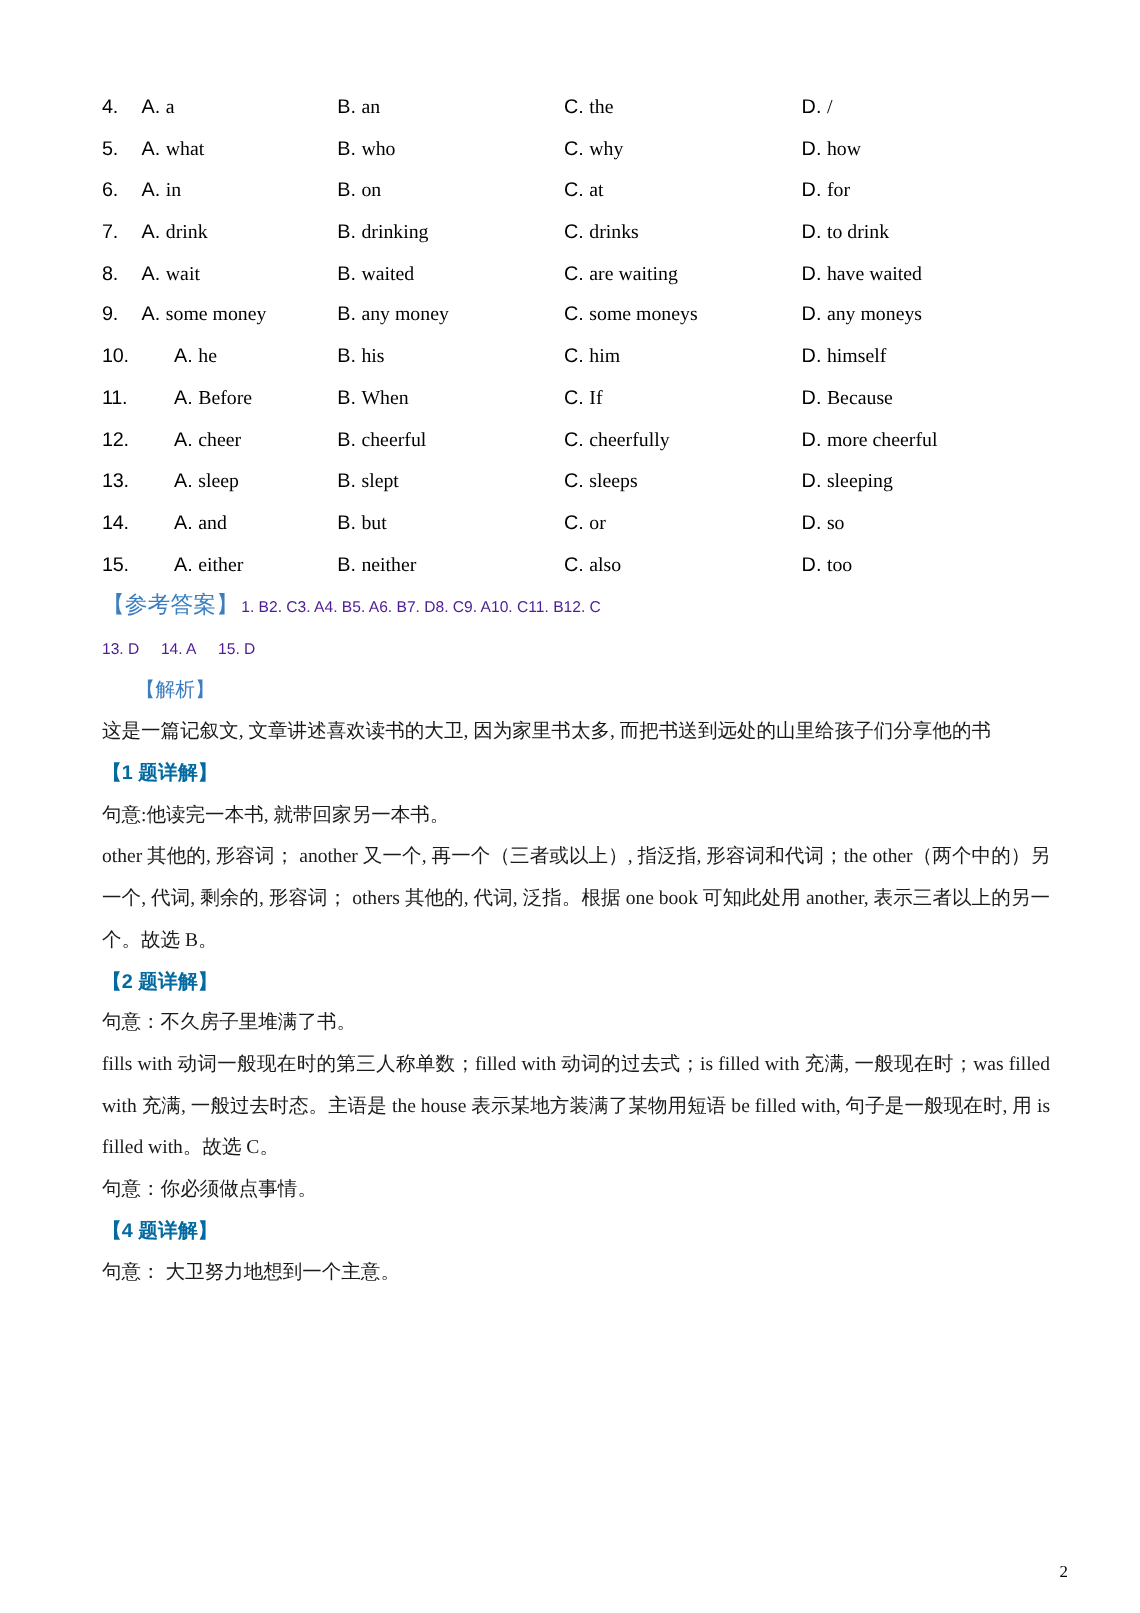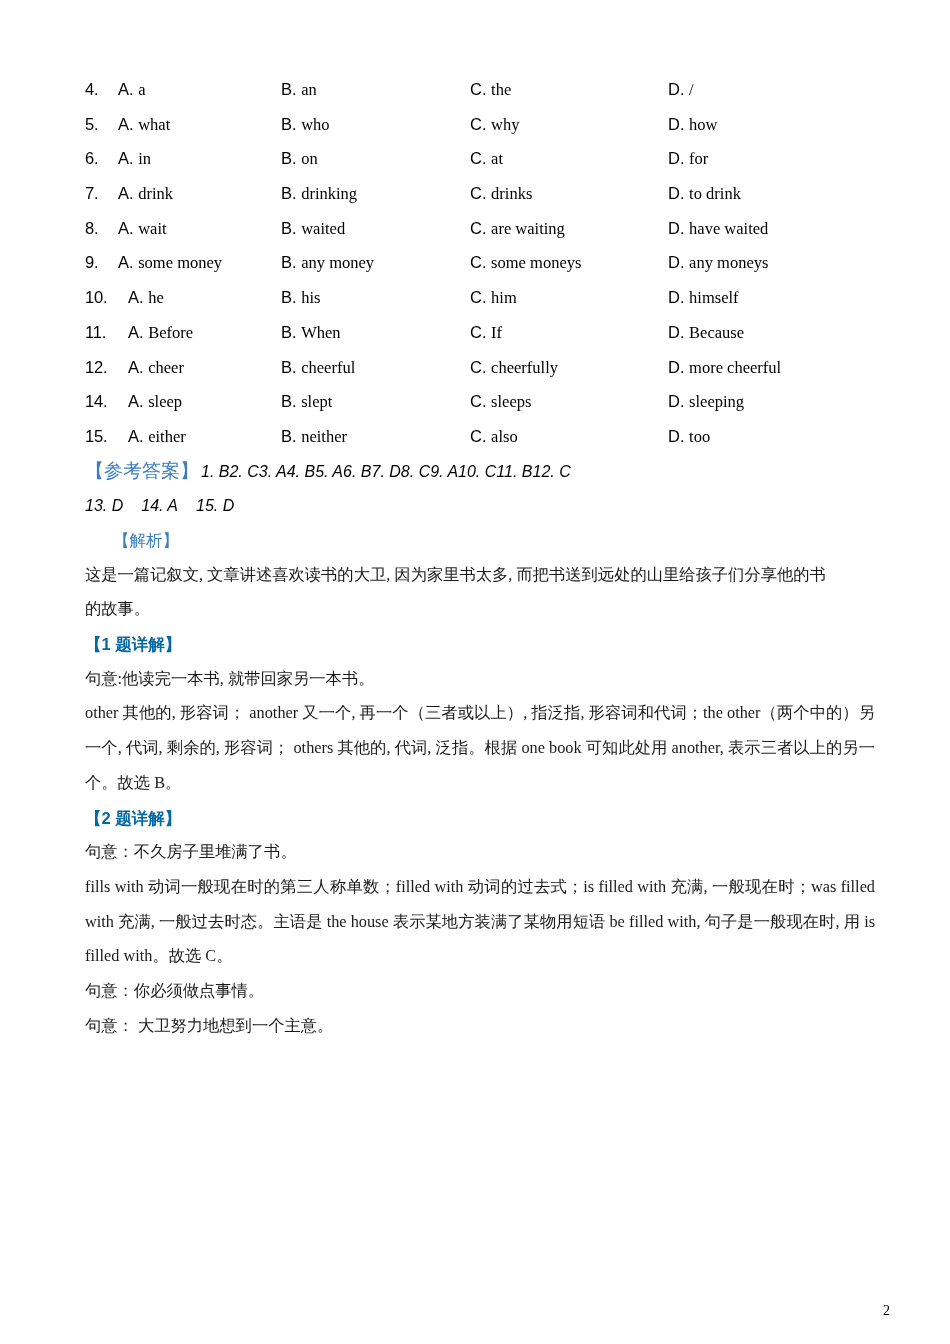--- a/index.html
+++ b/index.html
@@ -59,42 +59,41 @@
   .opt .val {
     font-family: "Liberation Serif", "DejaVu Serif", serif;
     font-size: 16.5px;
   }
   .col-a { left: 33px; }
   .col-b { left: 196px; }
   .col-c { left: 385px; }
   .col-d { left: 583px; }
 
   
-  .q-row.two-digit .col-a { left: 43px; }
+  .q-row.two-digit .col-a { left: 60px; }
 
   
   .answer-line {
     position: relative;
     height: 34.7px;
     line-height: 34.7px;
     white-space: nowrap;
     font-family: "Liberation Sans", "DejaVu Sans", sans-serif;
     font-size: 16.5px;
   }
   .ak-label {
     color: #3a7ebf;
     font-family: "Liberation Sans", "DejaVu Sans", sans-serif;
     font-size: 19px;
   }
   .ak-item {
     display: inline-block;
     font-family: "Liberation Sans", "DejaVu Sans", sans-serif;
-    font-size: 16px;
-    color: #000000;
-    font-style: italic;
+    font-size: 13px;
+    color: #4c1d95;
   }
   .ak-row1 .ak-item { }
   .ak-row1 .ak-item:first-of-type { margin-left: 2px; }
   .ak-row2 .ak-item { margin-right: 18px; margin-left: 0; }
 
   .blue-label {
     color: #3a7ebf;
     font-family: "Liberation Sans", "DejaVu Sans", sans-serif;
     font-size: 16.5px;
     height: 34.7px;
@@ -196,53 +195,60 @@
           <span class="opt col-d"><span class="lbl">D. </span><span class="val">Because</span></span>
         </div>
         <div class="q-row two-digit">
           <span class="q-num">12.</span>
           <span class="opt col-a"><span class="lbl">A. </span><span class="val">cheer</span></span>
           <span class="opt col-b"><span class="lbl">B. </span><span class="val">cheerful</span></span>
           <span class="opt col-c"><span class="lbl">C. </span><span class="val">cheerfully</span></span>
           <span class="opt col-d"><span class="lbl">D. </span><span class="val">more cheerful</span></span>
         </div>
         <div class="q-row two-digit">
-          <span class="q-num">14.</span>
+          <span class="q-num">13.</span>
           <span class="opt col-a"><span class="lbl">A. </span><span class="val">sleep</span></span>
           <span class="opt col-b"><span class="lbl">B. </span><span class="val">slept</span></span>
           <span class="opt col-c"><span class="lbl">C. </span><span class="val">sleeps</span></span>
           <span class="opt col-d"><span class="lbl">D. </span><span class="val">sleeping</span></span>
+        </div>
+        <div class="q-row two-digit">
+          <span class="q-num">14.</span>
+          <span class="opt col-a"><span class="lbl">A. </span><span class="val">and</span></span>
+          <span class="opt col-b"><span class="lbl">B. </span><span class="val">but</span></span>
+          <span class="opt col-c"><span class="lbl">C. </span><span class="val">or</span></span>
+          <span class="opt col-d"><span class="lbl">D. </span><span class="val">so</span></span>
         </div>
         <div class="q-row two-digit">
           <span class="q-num">15.</span>
           <span class="opt col-a"><span class="lbl">A. </span><span class="val">either</span></span>
           <span class="opt col-b"><span class="lbl">B. </span><span class="val">neither</span></span>
           <span class="opt col-c"><span class="lbl">C. </span><span class="val">also</span></span>
           <span class="opt col-d"><span class="lbl">D. </span><span class="val">too</span></span>
         </div>
       </div>
 
     <div class="answer-line ak-row1">
       <span class="ak-label">【参考答案】</span><span id="ak-row1-items"><span class="ak-item">1. B</span><span class="ak-item">2. C</span><span class="ak-item">3. A</span><span class="ak-item">4. B</span><span class="ak-item">5. A</span><span class="ak-item">6. B</span><span class="ak-item">7. D</span><span class="ak-item">8. C</span><span class="ak-item">9. A</span><span class="ak-item">10. C</span><span class="ak-item">11. B</span><span class="ak-item">12. C</span></span>
     </div>
     <div class="answer-line ak-row2">
       <span id="ak-row2-items"><span class="ak-item">13. D</span><span class="ak-item">14. A</span><span class="ak-item">15. D</span></span>
     </div>
 
     <div class="blue-label">【解析】</div>
     <div class="para nowrap">这是一篇记叙文, 文章讲述喜欢读书的大卫, 因为家里书太多, 而把书送到远处的山里给孩子们分享他的书</div>
-    <div class="para nowrap">的故事。</div>
 
     <div id="details-container">
         <div class="exp-head">【1 题详解】</div>
         <div class="para nowrap">句意:他读完一本书, 就带回家另一本书。</div>
         <div class="para">other 其他的, 形容词； another 又一个, 再一个（三者或以上）, 指泛指, 形容词和代词；the other（两个中的）另一个, 代词, 剩余的, 形容词； others 其他的, 代词, 泛指。根据 one book 可知此处用 another, 表示三者以上的另一个。故选 B。</div>
         <div class="exp-head">【2 题详解】</div>
         <div class="para nowrap">句意：不久房子里堆满了书。</div>
         <div class="para">fills with 动词一般现在时的第三人称单数；filled with 动词的过去式；is filled with 充满, 一般现在时；was filled with 充满, 一般过去时态。主语是 the house 表示某地方装满了某物用短语 be filled with, 句子是一般现在时, 用 is filled with。故选 C。</div>
         <div class="para nowrap">句意：你必须做点事情。</div>
+        <div class="exp-head">【4 题详解】</div>
         <div class="para nowrap">句意： 大卫努力地想到一个主意。</div>
       </div>
 
   </div>
 
   <div class="page-number">2</div>
 </div>
 
 </body></html>

